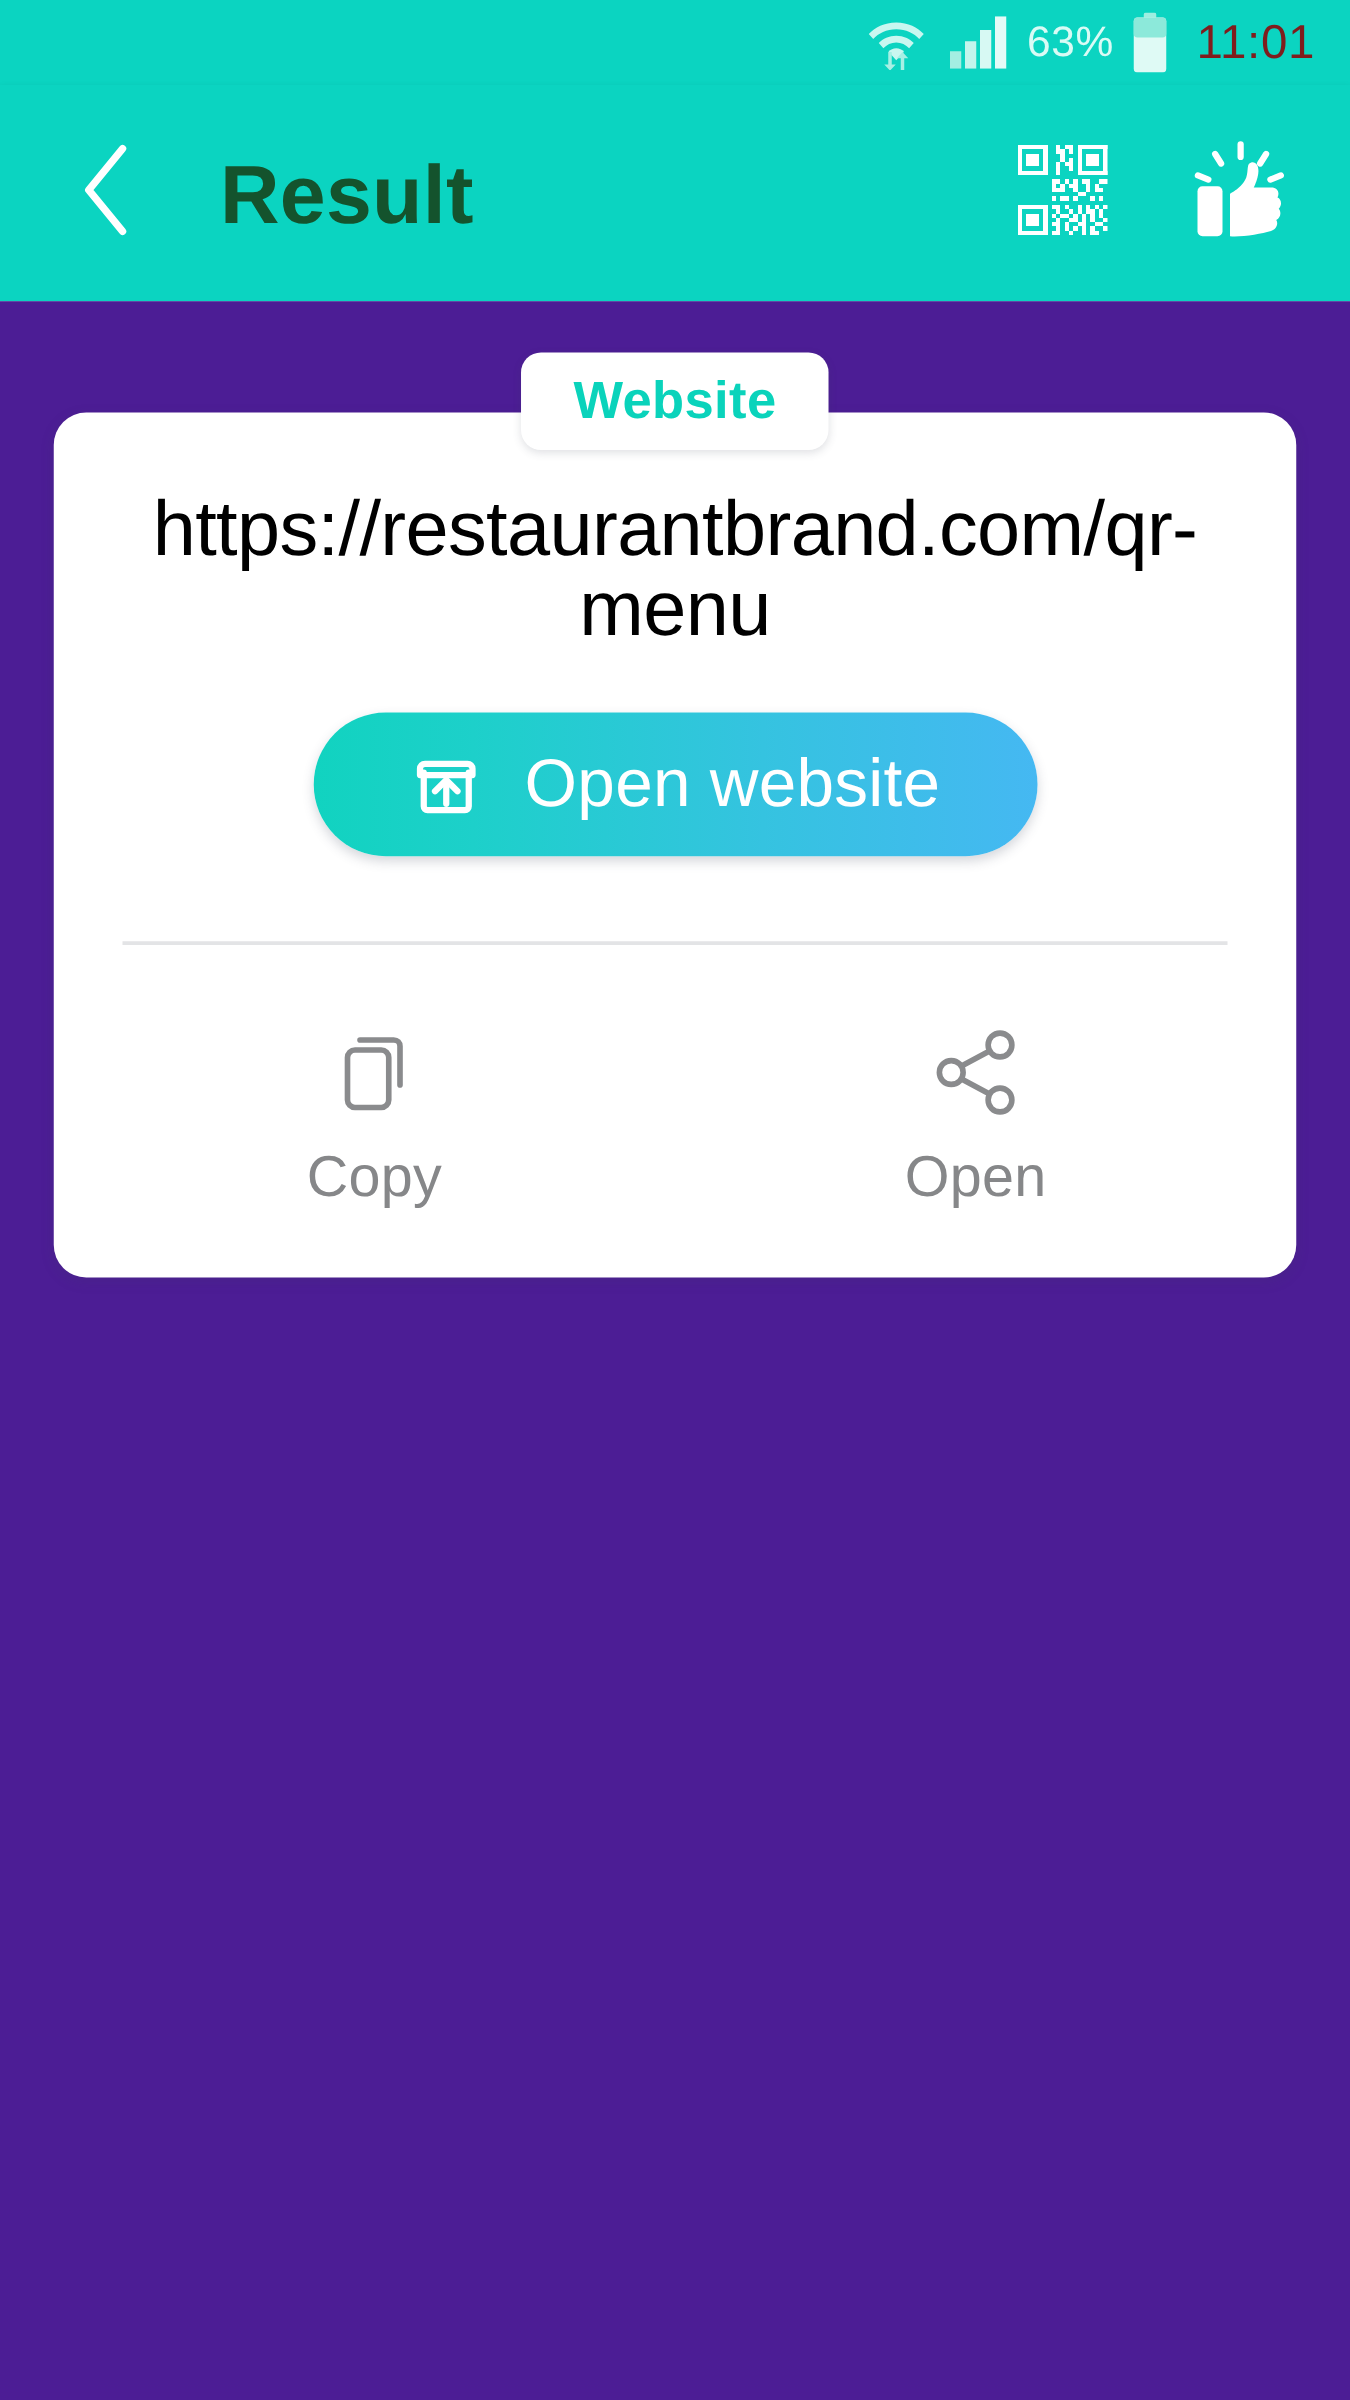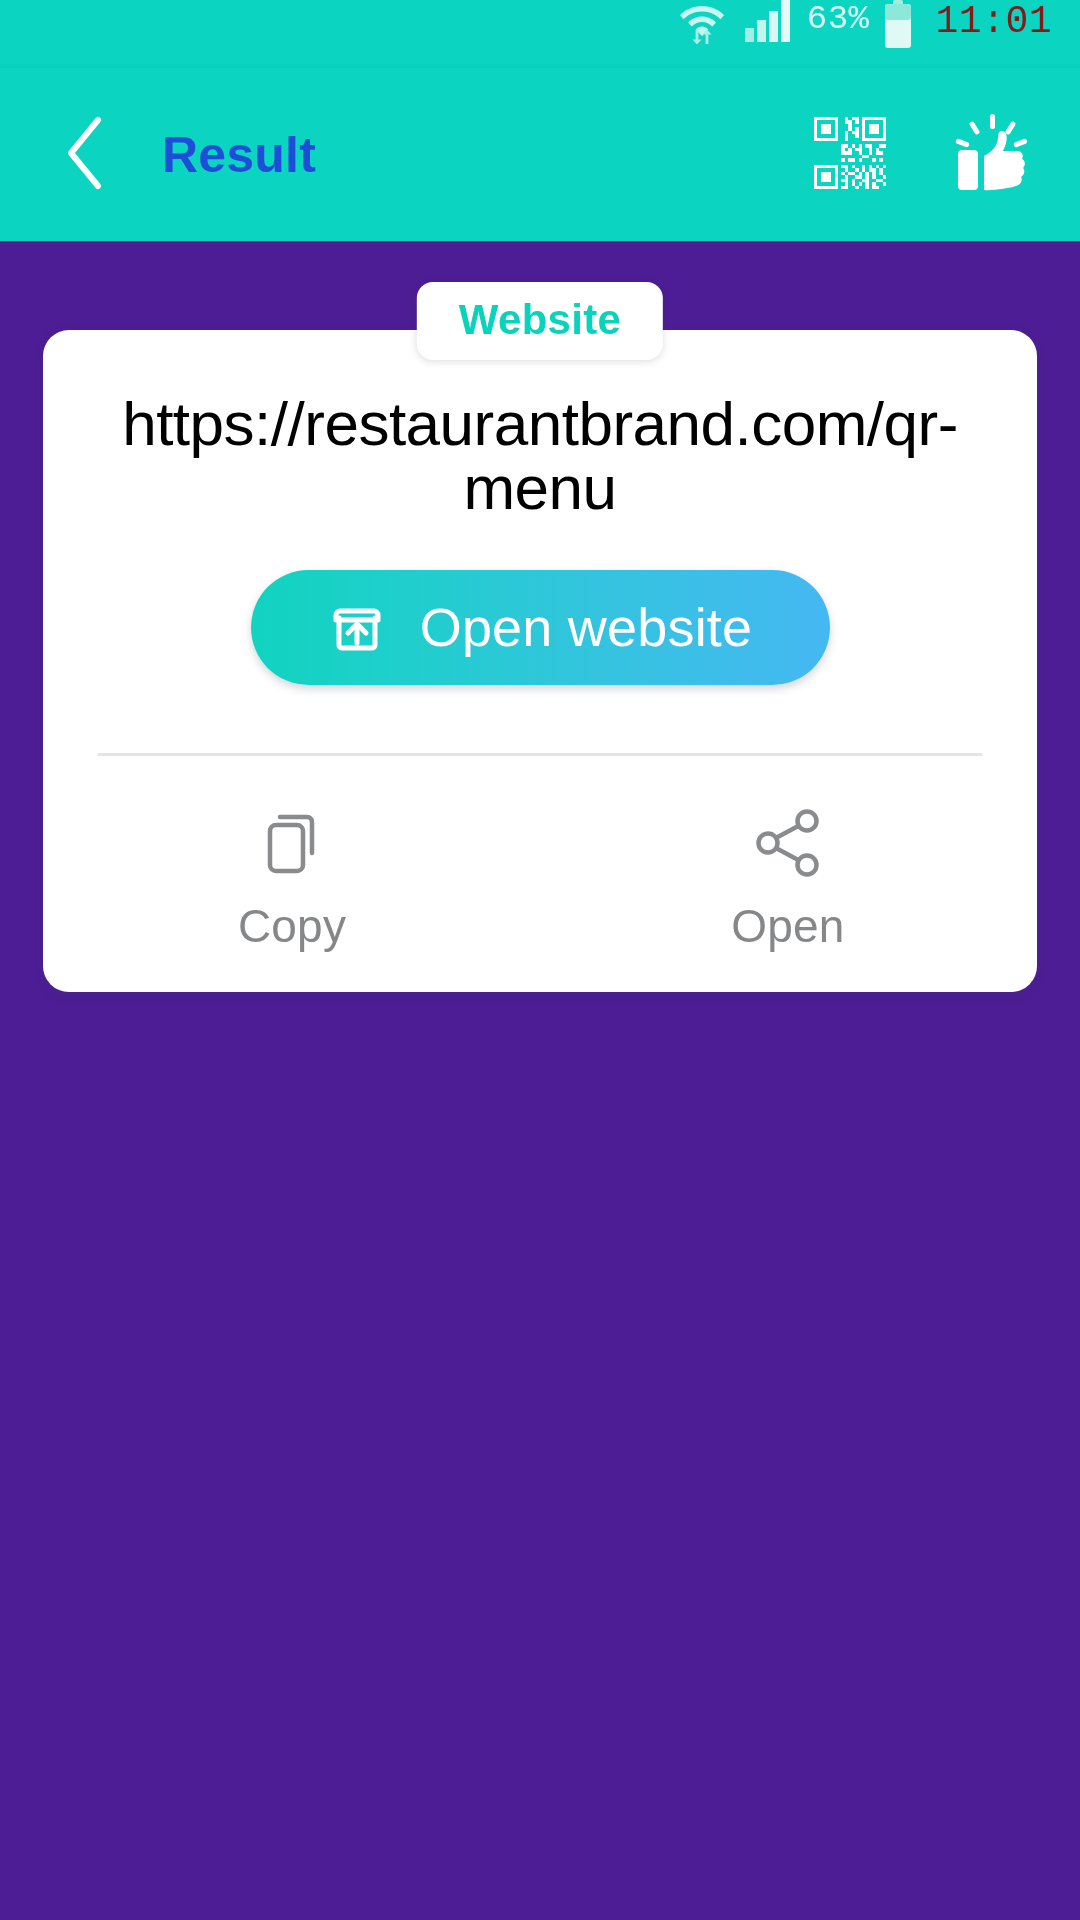--- a/index.html
+++ b/index.html
@@ -16,25 +16,24 @@
   }
 
   
   #status-bar {
     position: absolute;
     top: 0; left: 0;
     width: 1080px;
     height: 68px;
     background: #0bd4c1;
     display: flex;
-    align-items: flex-start;
+    align-items: center;
     justify-content: flex-end;
     padding-right: 28px;
     box-sizing: border-box;
-    font-family: Liberation Mono, monospace;
   }
   .sb-item { display: flex; align-items: center; }
   #wifi-icon { margin-right: 20px; }
   #signal-icon { margin-right: 14px; }
   #battery-percent {
     color: #d9fbf5;
     font-size: 34px;
     letter-spacing: 0.5px;
     margin-right: 14px;
   }
@@ -60,24 +59,24 @@
   #back-button {
     width: 96px;
     height: 96px;
     margin-left: 38px;
     display: flex;
     align-items: center;
     justify-content: center;
     cursor: pointer;
   }
   #app-bar-title {
-    color: #1d4ed8;
-    font-size: 50px;
+    color: #14532d;
+    font-size: 66px;
     font-weight: bold;
-    margin-left: 28px;
+    margin-left: 42px;
     letter-spacing: 0.2px;
     white-space: nowrap;
   }
   #app-bar-actions {
     margin-left: auto;
     display: flex;
     align-items: center;
     gap: 60px;
     margin-right: 48px;
   }
@@ -168,21 +167,21 @@
   }
 
   #card-divider {
     margin: 68px 55px 0 55px;
     height: 3px;
     background: #e3e4e6;
   }
 
   #secondary-actions {
     display: flex;
-    padding: 1px;
+    padding: 16px;
     margin-top: 0;
   }
   .secondary-action {
     flex: 1;
     display: flex;
     flex-direction: column;
     align-items: center;
     padding-top: 48px;
     padding-bottom: 42px;
     cursor: pointer;

